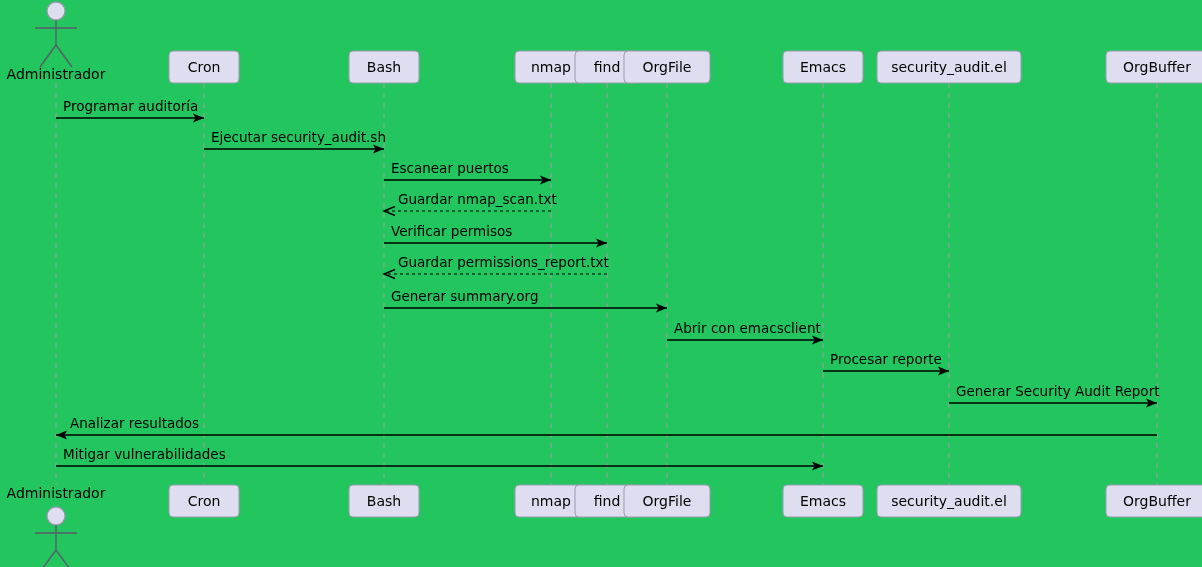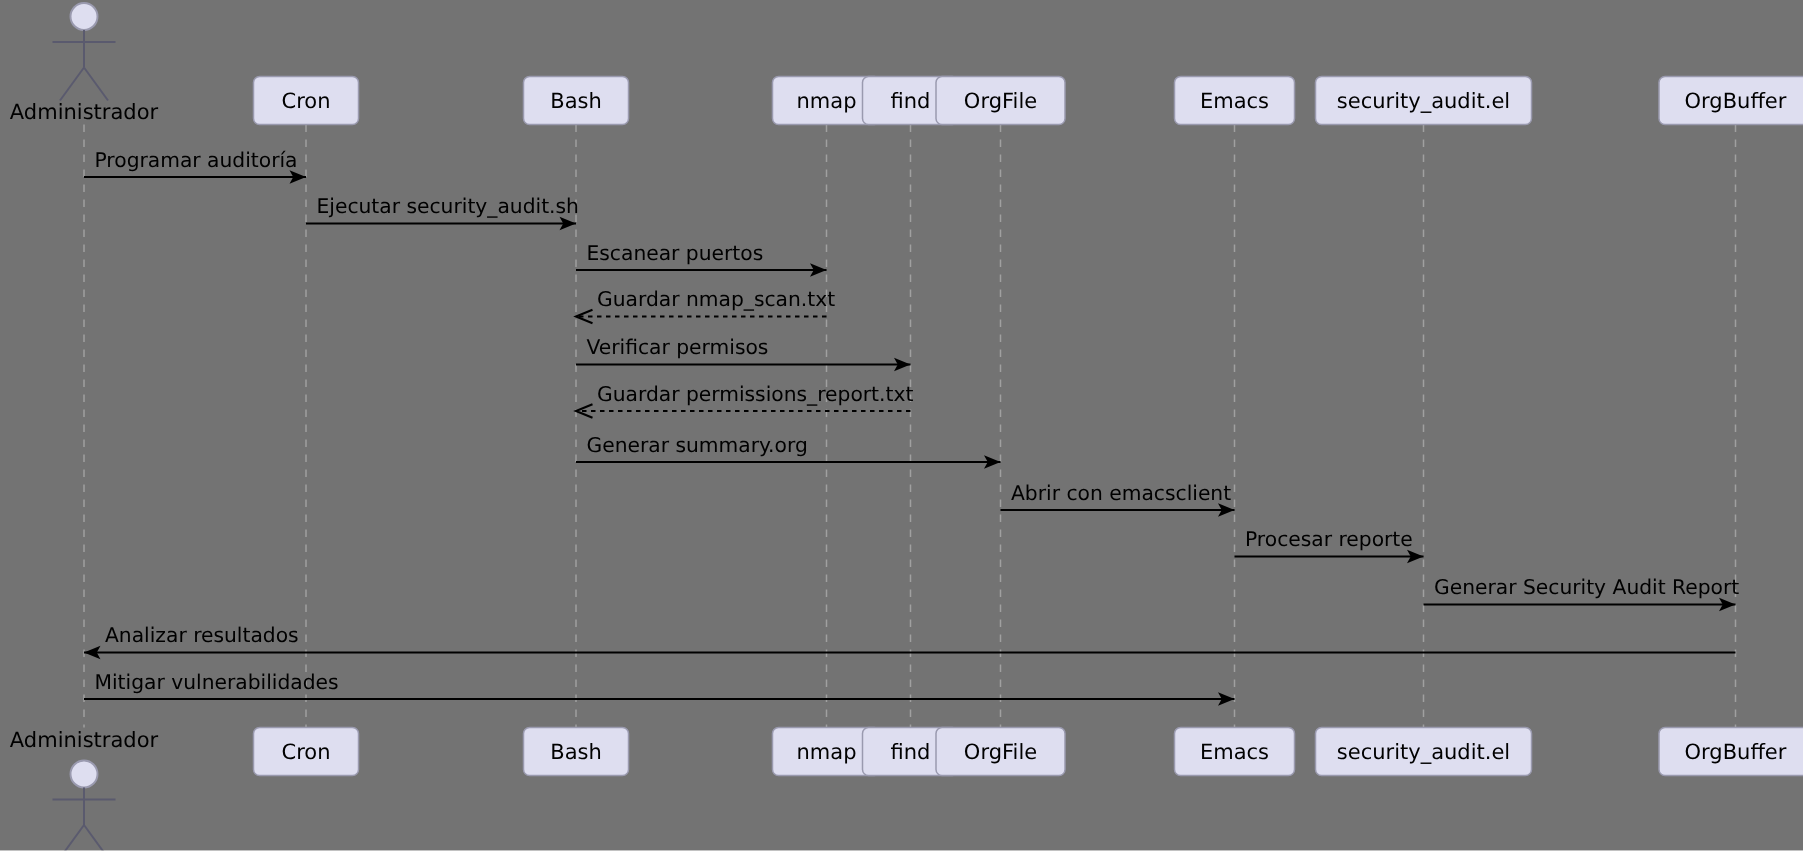--- a/index.html
+++ b/index.html
@@ -4,21 +4,21 @@
 <style>
   html, body {
     margin: 0;
     padding: 0;
     background: #ffffff;
   }
   #diagram-root {
     position: relative;
     width: 1202px;
     height: 567px;
-    background: #737373;
+    background: #22c55e;
     font-family: "DejaVu Sans", sans-serif;
     overflow: hidden;
   }
   #seq-svg {
     position: absolute;
     left: 0;
     top: 0;
     width: 1202px;
     height: 567px;
   }

